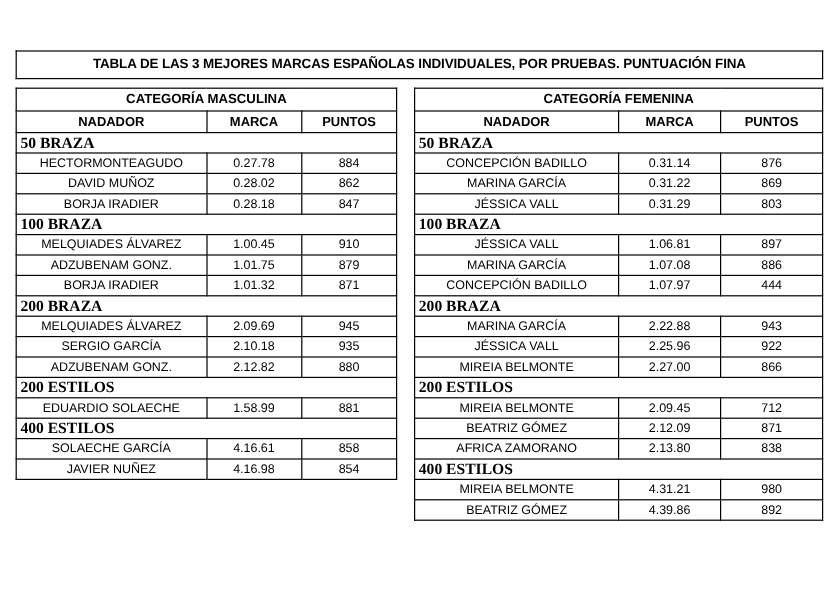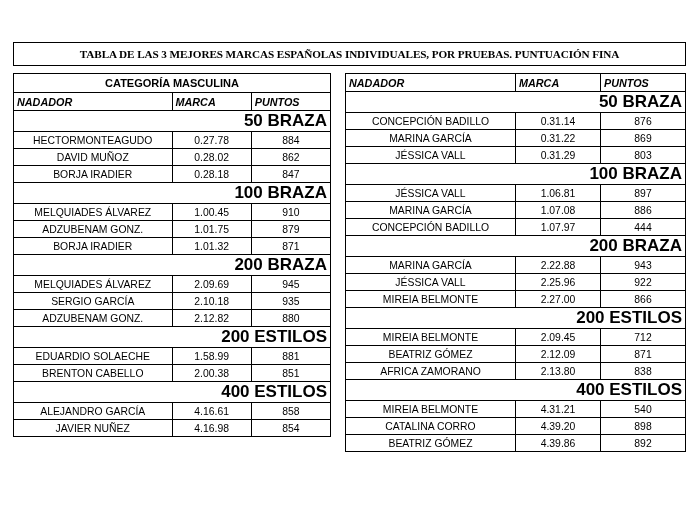--- a/index.html
+++ b/index.html
@@ -37,21 +37,20 @@
   .title-cell {
     border: 1.5px solid #000000;
     height: 22px;
     text-align: center;
     vertical-align: middle;
     font-weight: bold;
     font-size: 11.2px;
     letter-spacing: -0.1px;
     padding: 0 4px;
     white-space: nowrap;
-    font-family: Liberation Serif, serif;
   }
   .spacer-row td {
     border: none;
     height: 7px;
     padding: 0;
     line-height: 7px;
     font-size: 0;
   }
   .columns {
     display: flex;
@@ -77,31 +76,31 @@
   }
   .cat-head td {
     text-align: center;
     font-weight: bold;
     font-size: 11px;
     height: 19px;
     border-left-color: #000;
     border-right-color: #000;
   }
   .col-head td {
-    text-align: left;
+    text-align: center;
     font-weight: bold;
     font-size: 10.8px;
     height: 18px;
-    font-style: italic;
   }
   .event-row td {
-    text-align: right;
+    text-align: left;
     font-weight: bold;
-    font-size: 17px;
+    font-size: 13px;
     height: 17px;
+    font-family: Liberation Serif, serif;
   }
   .data-row td {
     text-align: center;
     font-weight: normal;
     font-size: 10.4px;
     height: 17px;
   }
   .c-name  { width: 50%; }
   .c-mark  { width: 25%; }
   .c-pts   { width: 25%; }
@@ -200,31 +199,26 @@
             </tr>
 
             <tr class="event-row">
               <td colspan="3">200 ESTILOS</td>
             </tr>
             <tr class="data-row">
               <td>EDUARDIO SOLAECHE</td>
               <td>1.58.99</td>
               <td>881</td>
             </tr>
-            <tr class="data-row">
-              <td>BRENTON CABELLO</td>
-              <td>2.00.38</td>
-              <td>851</td>
-            </tr>
 
             <tr class="event-row">
               <td colspan="3">400 ESTILOS</td>
             </tr>
             <tr class="data-row">
-              <td>ALEJANDRO GARCÍA</td>
+              <td>SOLAECHE GARCÍA</td>
               <td>4.16.61</td>
               <td>858</td>
             </tr>
             <tr class="data-row">
               <td>JAVIER NUÑEZ</td>
               <td>4.16.98</td>
               <td>854</td>
             </tr>
           </tbody>
         </table>
@@ -233,20 +227,23 @@
       <div class="col-gap"></div>
 
       <div class="col-right">
         <table class="cat-table">
           <colgroup>
             <col class="c-name">
               <col class="c-mark">
               <col class="c-pts">
           </colgroup>
           <tbody>
+            <tr class="cat-head">
+              <td colspan="3">CATEGORÍA FEMENINA</td>
+            </tr>
             <tr class="col-head">
               <td>NADADOR</td>
               <td>MARCA</td>
               <td>PUNTOS</td>
             </tr>
 
             <tr class="event-row">
               <td colspan="3">50 BRAZA</td>
             </tr>
             <tr class="data-row">
@@ -321,26 +318,21 @@
               <td>2.13.80</td>
               <td>838</td>
             </tr>
 
             <tr class="event-row">
               <td colspan="3">400 ESTILOS</td>
             </tr>
             <tr class="data-row">
               <td>MIREIA BELMONTE</td>
               <td>4.31.21</td>
-              <td>540</td>
-            </tr>
-            <tr class="data-row">
-              <td>CATALINA CORRO</td>
-              <td>4.39.20</td>
-              <td>898</td>
+              <td>980</td>
             </tr>
             <tr class="data-row">
               <td>BEATRIZ GÓMEZ</td>
               <td>4.39.86</td>
               <td>892</td>
             </tr>
           </tbody>
         </table>
       </div>
 

